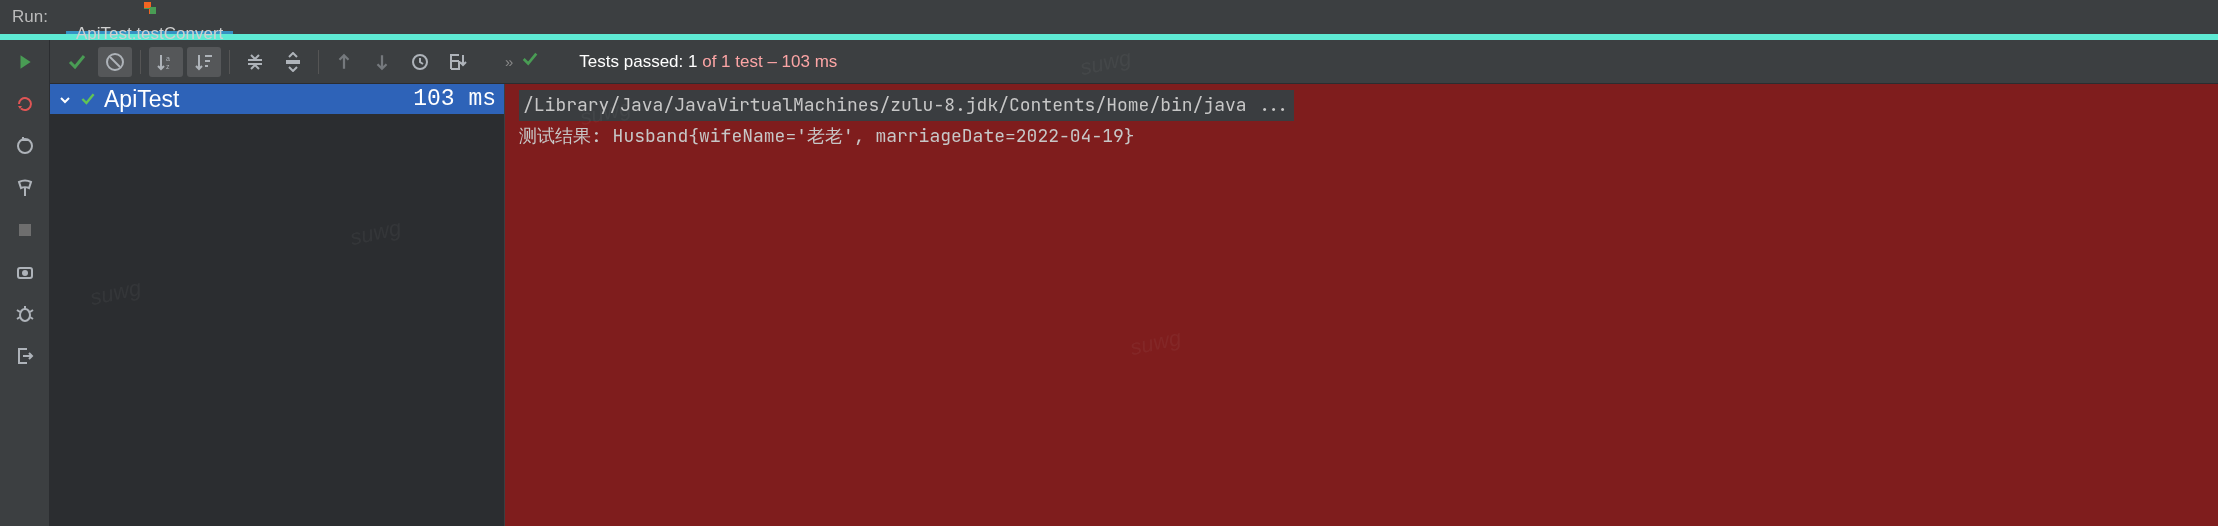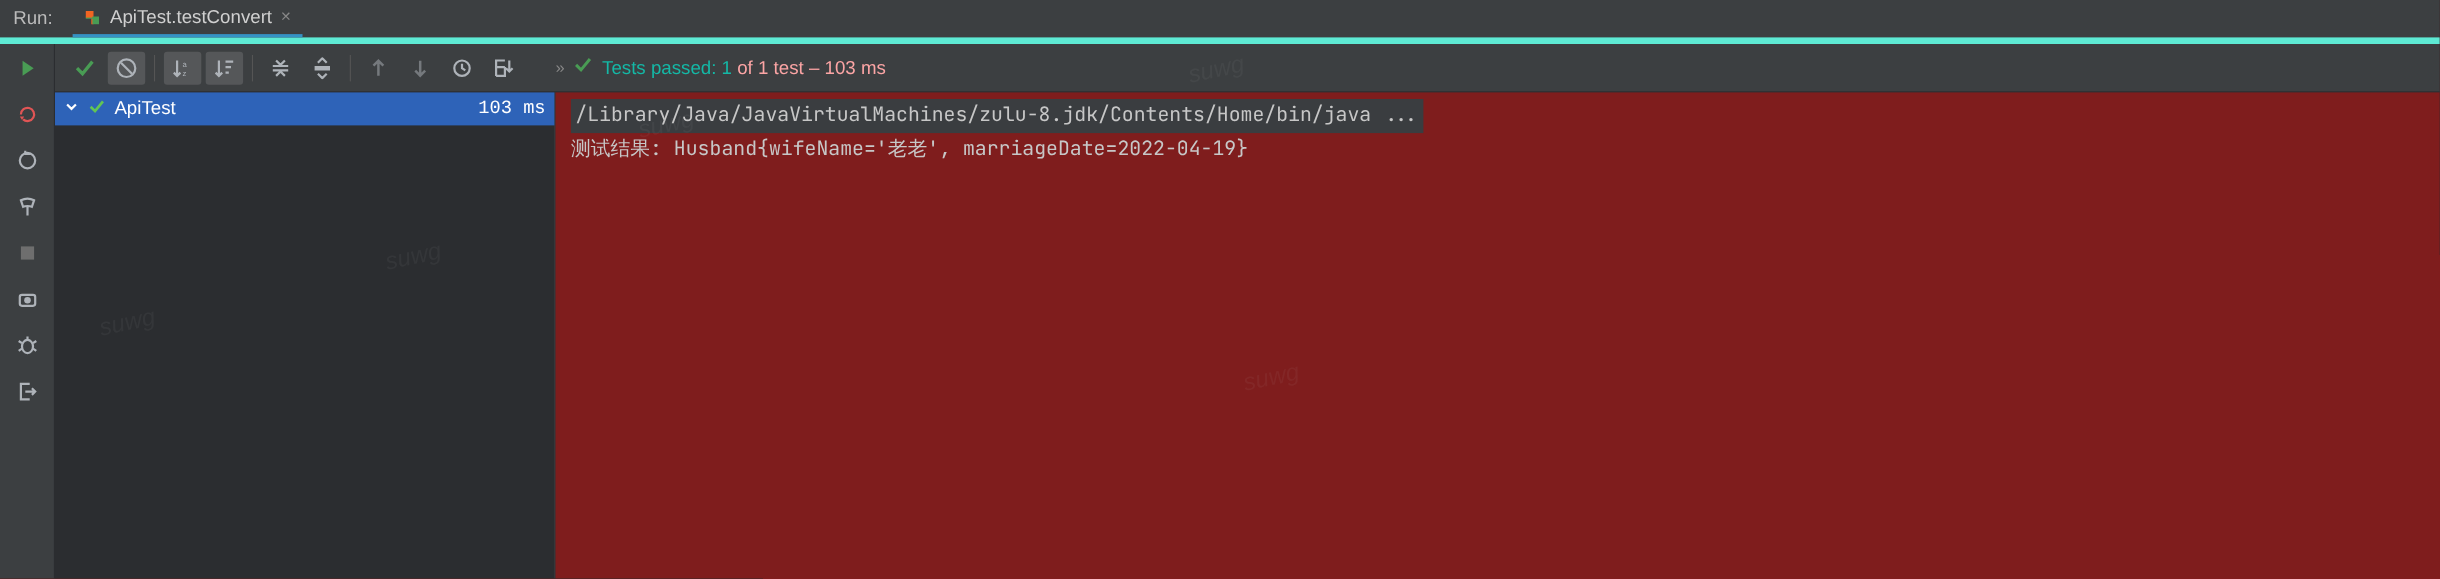--- a/index.html
+++ b/index.html
@@ -31,20 +31,21 @@
       font-size: 17px;
       margin-right: 18px;
     }
     .tab {
       display: flex;
       align-items: center;
       height: 100%;
       padding: 0 10px;
       border-bottom: 3px solid #3592c4;
       gap: 8px;
+      flex-direction: column;
     }
     .tab-icon-junit {
       width: 16px;
       height: 16px;
       display: inline-block;
     }
     .tab-title {
       color: #d0d0d0;
       font-size: 17px;
     }
@@ -131,21 +132,22 @@
       font-size: 17px;
     }
     .status-chevron {
       color: #888;
       font-size: 15px;
     }
     .status-check {
       color: #499c54;
     }
     .status-passed {
-      color: #14b8a6;
+      color: #ffffff;
+      margin-left: 32px;
     }
     .status-rest {
       color: #fca5a5;
     }
     
     
     .panels-row {
       display: flex;
       flex: 1;
     }
@@ -155,21 +157,21 @@
       width: 455px;
       background: #2b2d30;
       border-right: 1px solid #3c3f41;
     }
     .tree-row {
       display: flex;
       align-items: center;
       height: 30px;
       background: #2e63b8;
       color: #fff;
-      font-size: 17px;
+      font-size: 23px;
       padding-left: 8px;
       gap: 8px;
       white-space: nowrap;
       overflow: hidden;
     }
     .tree-chevron {
       color: #e0e0e0;
     }
     .tree-check {
       color: #62c554;

